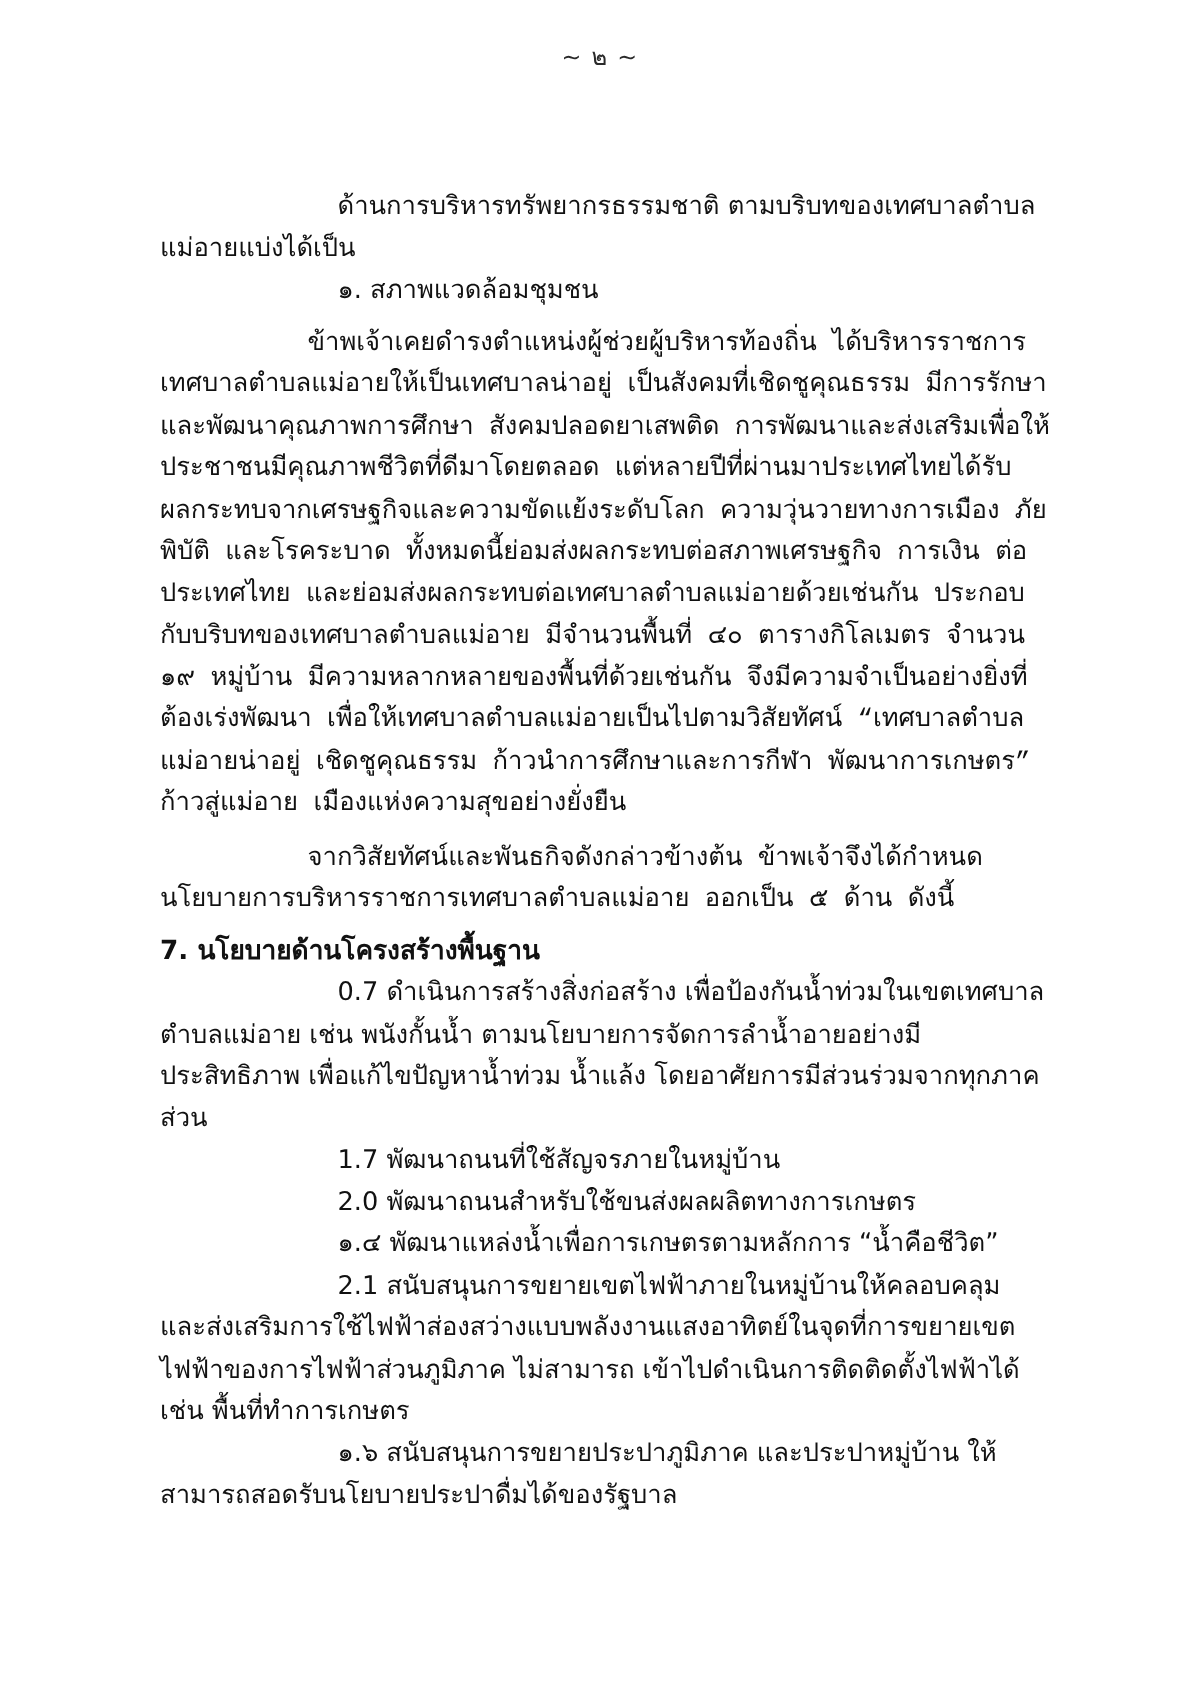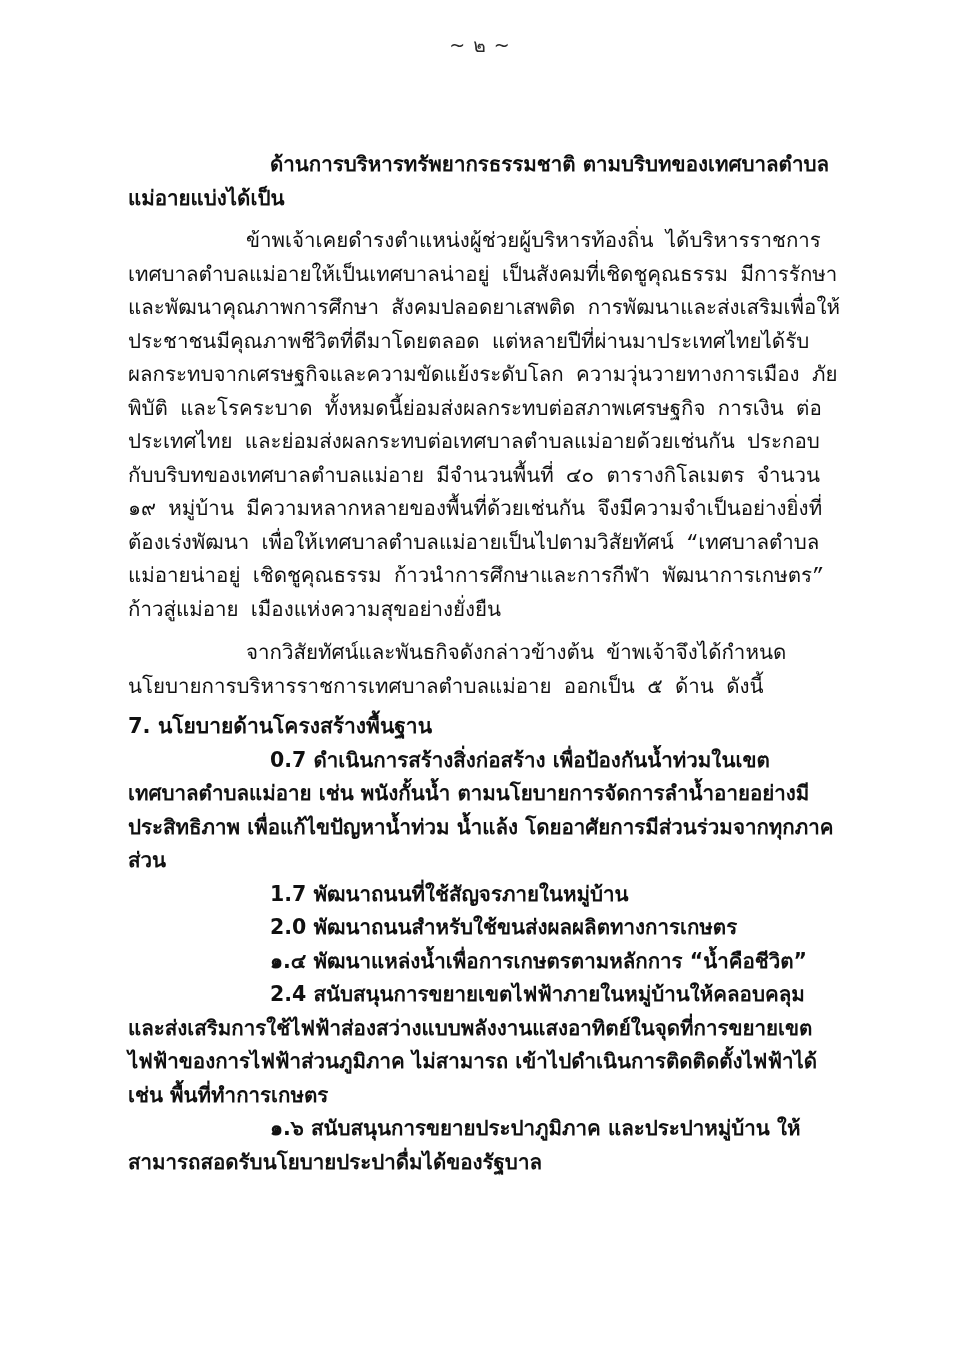--- a/index.html
+++ b/index.html
@@ -50,21 +50,20 @@
     margin: 0;
     text-indent: 0;
   }
   
   .para.indent-first {
     text-indent: 118px;
     font-family: Liberation Mono, monospace;
   }
   .para.indent-sub {
     text-indent: 142px;
-    font-weight: bold;
   }
 
   .heading {
     margin: 0;
     font-weight: bold;
     font-size: 21px;
     line-height: 33.5px;
   }
 
   
@@ -75,20 +74,21 @@
 <body>
 
 <div class="page">
 
   <div class="page-header">~ ๒ ~</div>
 
   <div class="content">
 
     <p class="para indent-sub">ด้านการบริหารทรัพยากรธรรมชาติ ตามบริบทของเทศบาลตำบลแม่อายแบ่งได้เป็น</p>
 
+    <p class="para indent-sub">๑. สภาพแวดล้อมชุมชน</p>
 
 
     <div class="sp-10"></div>
 
     <p class="para indent-first">ข้าพเจ้าเคยดำรงตำแหน่งผู้ช่วยผู้บริหารท้องถิ่น ได้บริหารราชการเทศบาลตำบลแม่อายให้เป็นเทศบาลน่าอยู่ เป็นสังคมที่เชิดชูคุณธรรม มีการรักษาและพัฒนาคุณภาพการศึกษา สังคมปลอดยาเสพติด การพัฒนาและส่งเสริมเพื่อให้ประชาชนมีคุณภาพชีวิตที่ดีมาโดยตลอด แต่หลายปีที่ผ่านมาประเทศไทยได้รับผลกระทบจากเศรษฐกิจและความขัดแย้งระดับโลก ความวุ่นวายทางการเมือง ภัยพิบัติ และโรคระบาด ทั้งหมดนี้ย่อมส่งผลกระทบต่อสภาพเศรษฐกิจ การเงิน ต่อประเทศไทย และย่อมส่งผลกระทบต่อเทศบาลตำบลแม่อายด้วยเช่นกัน ประกอบกับบริบทของเทศบาลตำบลแม่อาย มีจำนวนพื้นที่ ๔๐ ตารางกิโลเมตร จำนวน ๑๙ หมู่บ้าน มีความหลากหลายของพื้นที่ด้วยเช่นกัน จึงมีความจำเป็นอย่างยิ่งที่ต้องเร่งพัฒนา เพื่อให้เทศบาลตำบลแม่อายเป็นไปตามวิสัยทัศน์ “เทศบาลตำบลแม่อายน่าอยู่ เชิดชูคุณธรรม ก้าวนำการศึกษาและการกีฬา พัฒนาการเกษตร” ก้าวสู่แม่อาย เมืองแห่งความสุขอย่างยั่งยืน</p>
 
     <div class="sp-10"></div>
 
     <p class="para indent-first">จากวิสัยทัศน์และพันธกิจดังกล่าวข้างต้น ข้าพเจ้าจึงได้กำหนดนโยบายการบริหารราชการเทศบาลตำบลแม่อาย ออกเป็น ๕ ด้าน ดังนี้</p>
 
@@ -98,18 +98,18 @@
 
 
     <p class="para indent-sub">0.7 ดำเนินการสร้างสิ่งก่อสร้าง เพื่อป้องกันน้ำท่วมในเขตเทศบาลตำบลแม่อาย เช่น พนังกั้นน้ำ ตามนโยบายการจัดการลำน้ำอายอย่างมีประสิทธิภาพ เพื่อแก้ไขปัญหาน้ำท่วม น้ำแล้ง โดยอาศัยการมีส่วนร่วมจากทุกภาคส่วน</p>
 
     <p class="para indent-sub">1.7 พัฒนาถนนที่ใช้สัญจรภายในหมู่บ้าน</p>
 
     <p class="para indent-sub">2.0 พัฒนาถนนสำหรับใช้ขนส่งผลผลิตทางการเกษตร</p>
 
     <p class="para indent-sub">๑.๔ พัฒนาแหล่งน้ำเพื่อการเกษตรตามหลักการ “น้ำคือชีวิต”</p>
 
-    <p class="para indent-sub">2.4 สนับสนุนการขยายเขตไฟฟ้าภายในหมู่บ้านให้คลอบคลุม และส่งเสริมการใช้ไฟฟ้าส่องสว่างแบบพลังงานแสงอาทิตย์ในจุดที่การขยายเขตไฟฟ้าของการไฟฟ้าส่วนภูมิภาค ไม่สามารถ เข้าไปดำเนินการติดติดตั้งไฟฟ้าได้ เช่น พื้นที่ทำการเกษตร</p>
+    <p class="para indent-sub">2.1 สนับสนุนการขยายเขตไฟฟ้าภายในหมู่บ้านให้คลอบคลุม และส่งเสริมการใช้ไฟฟ้าส่องสว่างแบบพลังงานแสงอาทิตย์ในจุดที่การขยายเขตไฟฟ้าของการไฟฟ้าส่วนภูมิภาค ไม่สามารถ เข้าไปดำเนินการติดติดตั้งไฟฟ้าได้ เช่น พื้นที่ทำการเกษตร</p>
 
     <p class="para indent-sub">๑.๖ สนับสนุนการขยายประปาภูมิภาค และประปาหมู่บ้าน ให้สามารถสอดรับนโยบายประปาดื่มได้ของรัฐบาล</p>
 
   </div>
 </div>
 
 </body></html>

